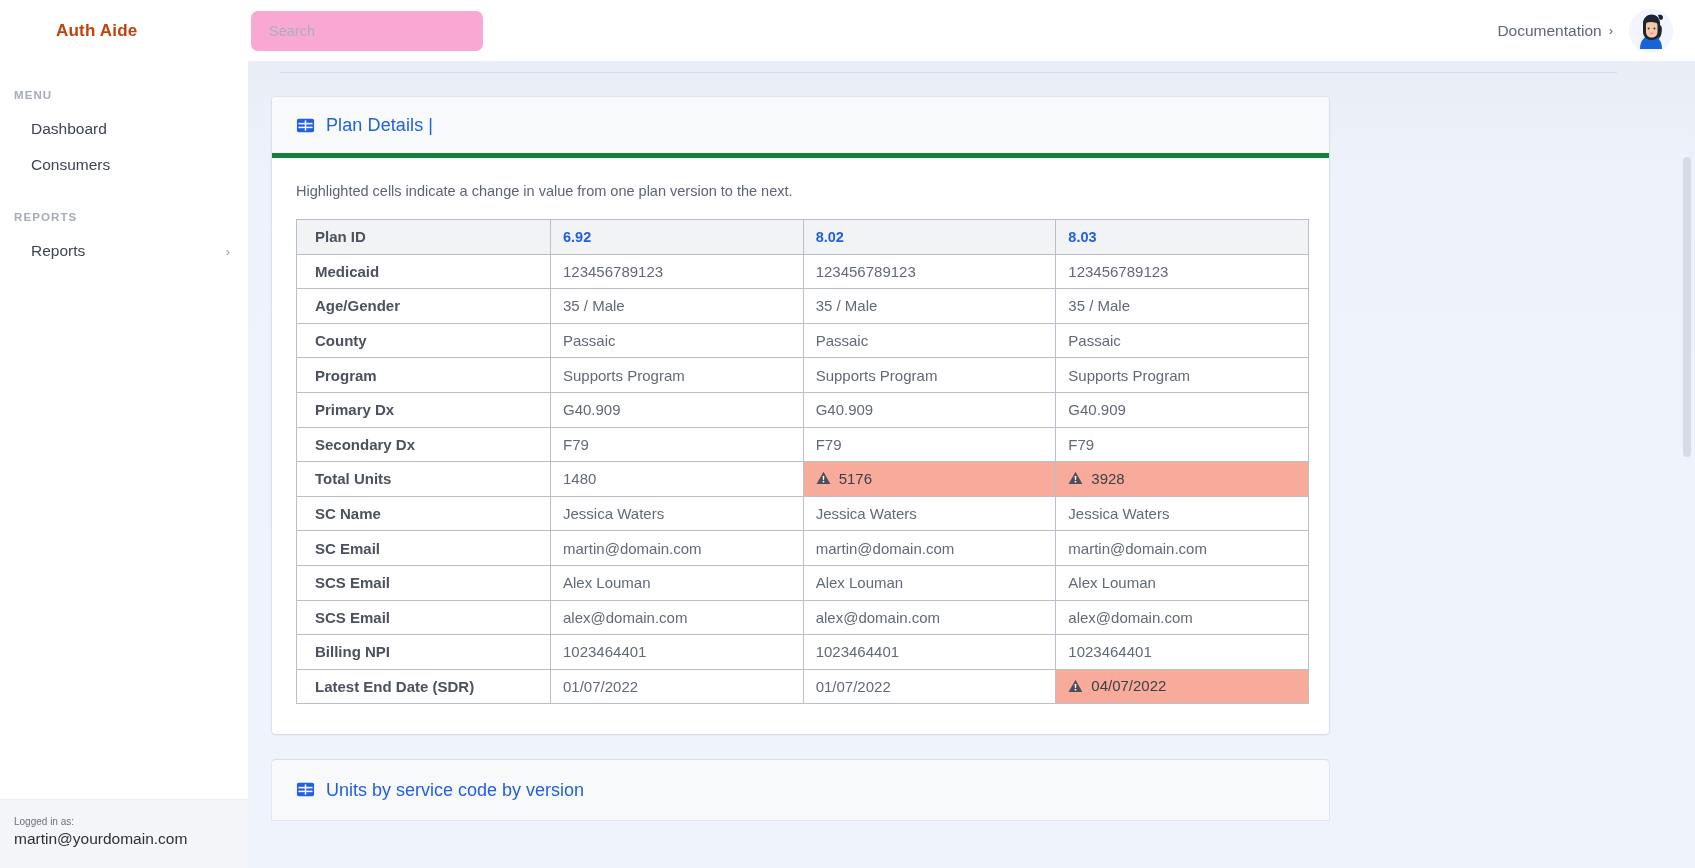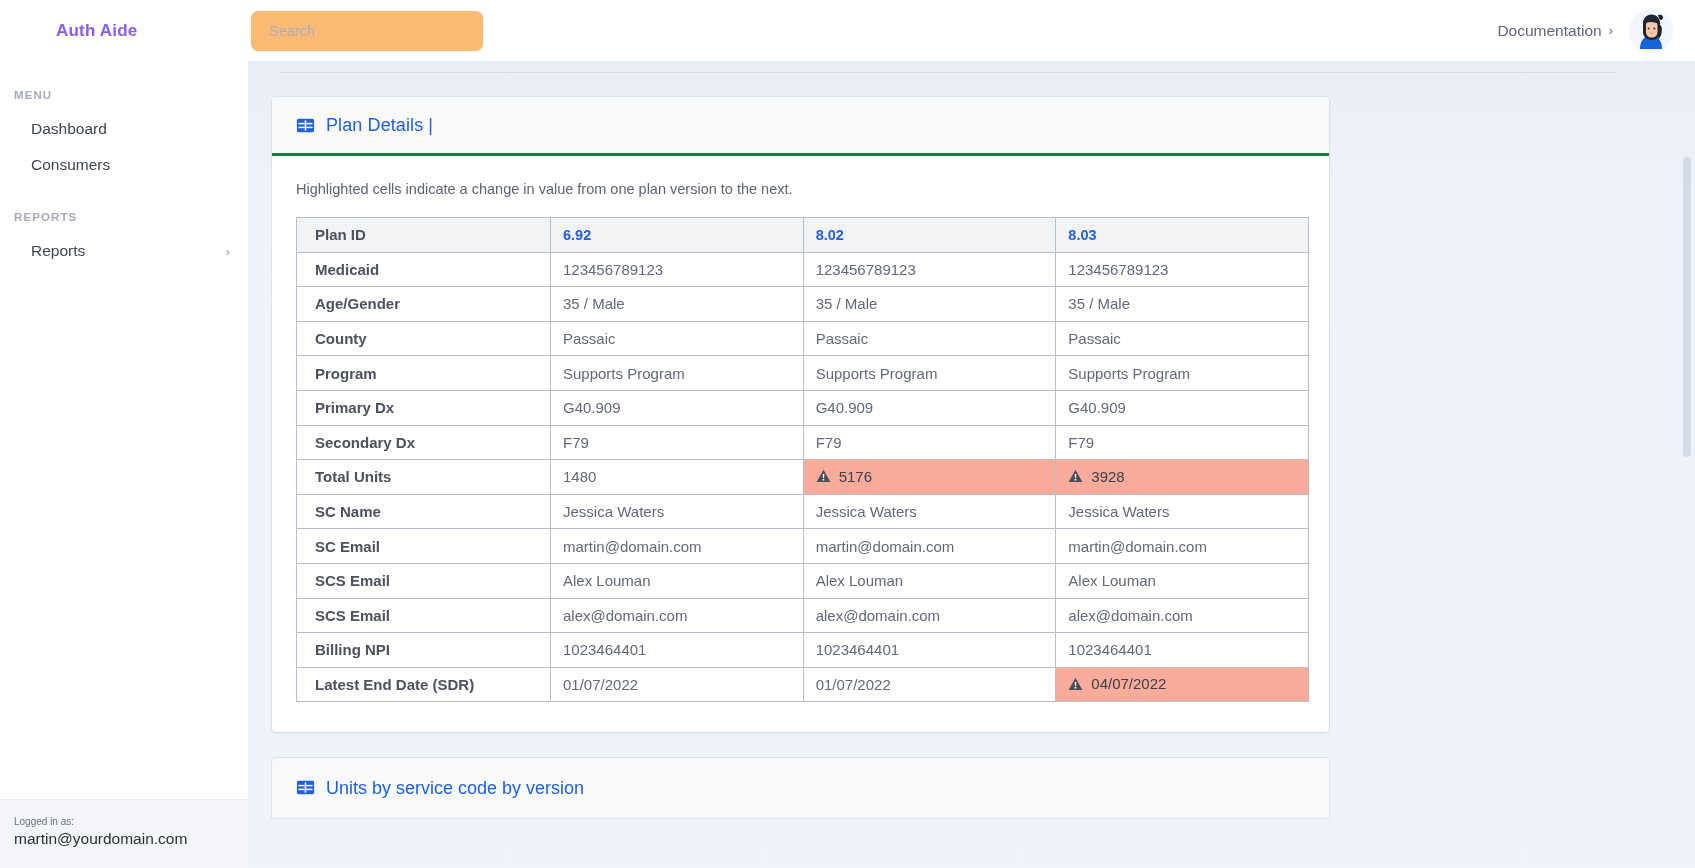--- a/index.html
+++ b/index.html
@@ -28,27 +28,27 @@
     align-items: center;
     padding: 0 22px 0 0;
     position: relative;
     z-index: 20;
   }
   .brand {
     width: 248px;
     padding-left: 56px;
     font-size: 17px;
     font-weight: bold;
-    color: #8b5cf6;
+    color: #c2410c;
     letter-spacing: .2px;
   }
   .search-box {
     width: 232px;
     height: 40px;
-    background: #fdba74;
+    background: #f9a8d4;
     border-radius: 7px;
     border: none;
     outline: none;
     padding: 0 18px;
     font-size: 14.5px;
     color: #3c4250;
     font-family: "Liberation Sans", sans-serif;
     margin-left: 3px;
   }
   .search-box::placeholder { color: #a8aebd; }
@@ -147,21 +147,21 @@
 
   .card {
     background: #ffffff;
     border-radius: 4px;
     box-shadow: 0 1px 3px rgba(30,40,70,.08), 0 0 0 1px rgba(210,216,230,.45);
     margin-top: 24px;
     width: 1057px;
   }
   .card-head {
     background: #f8f9fb;
-    border-bottom: 3px solid #15803d;
+    border-bottom: 5px solid #15803d;
     padding: 18px 24px 17px 24px;
     display: flex;
     align-items: center;
     gap: 11px;
     border-radius: 4px 4px 0 0;
   }
   .card-title {
     font-size: 18px;
     color: #2160e0;
     font-weight: normal;

